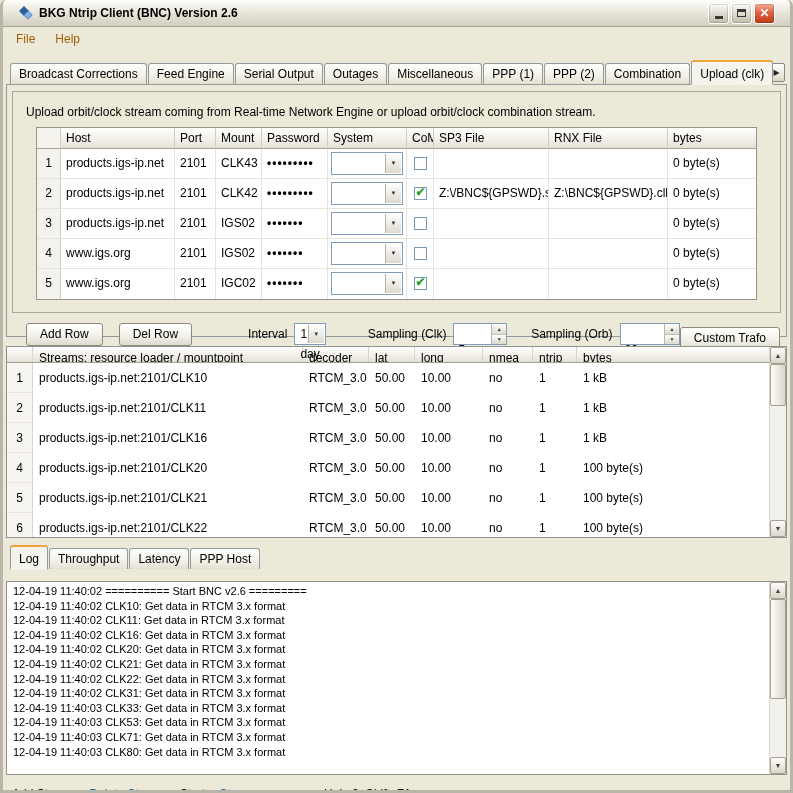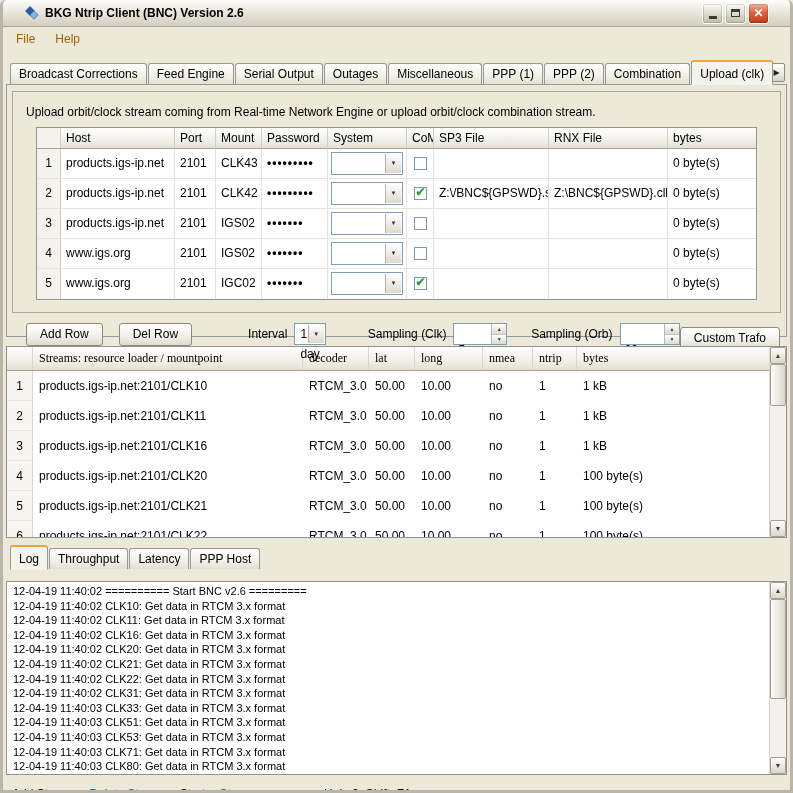--- a/index.html
+++ b/index.html
@@ -4,21 +4,21 @@
 <style>
   * { margin:0; padding:0; box-sizing:border-box; }
   html,body { width:793px; height:793px; overflow:hidden; }
   body { font-family:"Liberation Sans",sans-serif; font-size:12px; background:#ece9d8; color:#000; }
 
   .window { width:793px; height:793px; border:3px solid #b9b5a9; border-top:none;
             border-radius:6px 6px 0 0; display:flex; flex-direction:column;
             background:#ece9d8; overflow:hidden; }
 
   
-  .titlebar { height:27px; flex:0 0 27px; display:flex; align-items:center; padding:0 21px;
+  .titlebar { height:27px; flex:0 0 27px; display:flex; align-items:center; padding:0 15px;
               background:linear-gradient(180deg,#fdfdfb 0%,#eae7dc 45%,#d2cec0 100%);
               border-bottom:1px solid #a8a496; border-radius:4px 4px 0 0; }
   .titlebar .app-icon { width:16px; height:16px; margin-right:5px; flex:0 0 16px; }
   .titlebar .title { font-weight:bold; flex:1; white-space:nowrap; overflow:hidden; }
   .win-btn { width:21px; height:21px; margin-left:2px; border-radius:3px; border:1px solid #ffffff;
              box-shadow:inset 0 0 0 1px rgba(0,0,0,.15); display:flex; align-items:center;
              justify-content:center; cursor:default; }
   .btn-plain { background:linear-gradient(180deg,#fbfbfa,#d9d5c7 60%,#c2beae); color:#3a3a33; }
   .btn-close { background:linear-gradient(180deg,#f6ae98,#e06342 45%,#c03a17); color:#fff; }
   .glyph-min { width:8px; height:3px; background:#3a3a33; margin-top:9px; }
@@ -92,22 +92,22 @@
      color:#333; background:linear-gradient(180deg,#fefefe,#ddd9cc); }
   .spin-btns span:first-child { border-bottom:1px solid #c6c2b4; }
   .ctl-right { margin-left:auto;margin-top:8px; }
 
   
   .streams-frame { flex:0 0 192px; height:192px; margin:9px 3px 0; border:1px solid #90928e;
      background:#fff; display:flex; overflow:hidden; }
   .streams-body { flex:1; overflow:hidden; }
   .st-head, .st-row { display:grid;
      grid-template-columns:26px 270px 66px 46px 68px 50px 44px 1fr; }
-  .st-head { height:24px; line-height:23px;
-     background:linear-gradient(180deg,#fefefe,#f1efe8 60%,#e3e0d3); border-bottom:1px solid #a6a294;font-family:Liberation Serif, serif; }
+  .st-head { height:16px; line-height:23px;
+     background:linear-gradient(180deg,#fefefe,#f1efe8 60%,#e3e0d3); border-bottom:1px solid #a6a294; }
   .st-head > div { padding:0 6px; border-right:1px solid #d9d6ca; white-space:nowrap; overflow:hidden; }
   .st-head > div:last-of-type { border-right:none; }
   .st-row { height:30px; line-height:30px; }
   .st-row > div { padding:0 6px; white-space:nowrap; overflow:hidden; }
   .st-num { text-align:center; background:#f6f5f0; border-right:1px solid #d9d6ca;
             border-bottom:1px solid #e8e6dc; padding:0 !important; }
 
   
   .vscroll { width:17px; flex:0 0 17px; background:#f3f1ec; border-left:1px solid #d8d5c9;
      display:flex; flex-direction:column; }
@@ -463,21 +463,20 @@
         <div class="log-line">12-04-19 11:40:02 CLK20: Get data in RTCM 3.x format</div>
 
         <div class="log-line">12-04-19 11:40:02 CLK21: Get data in RTCM 3.x format</div>
 
         <div class="log-line">12-04-19 11:40:02 CLK22: Get data in RTCM 3.x format</div>
 
         <div class="log-line">12-04-19 11:40:02 CLK31: Get data in RTCM 3.x format</div>
 
         <div class="log-line">12-04-19 11:40:03 CLK33: Get data in RTCM 3.x format</div>
 
-        <div class="log-line">12-04-19 11:40:03 CLK51: Get data in RTCM 3.x format</div>
 
         <div class="log-line">12-04-19 11:40:03 CLK53: Get data in RTCM 3.x format</div>
 
         <div class="log-line">12-04-19 11:40:03 CLK71: Get data in RTCM 3.x format</div>
 
         <div class="log-line">12-04-19 11:40:03 CLK80: Get data in RTCM 3.x format</div>
 
     </div>
     <div class="vscroll">
       <span class="sb-arrow">▲</span>

